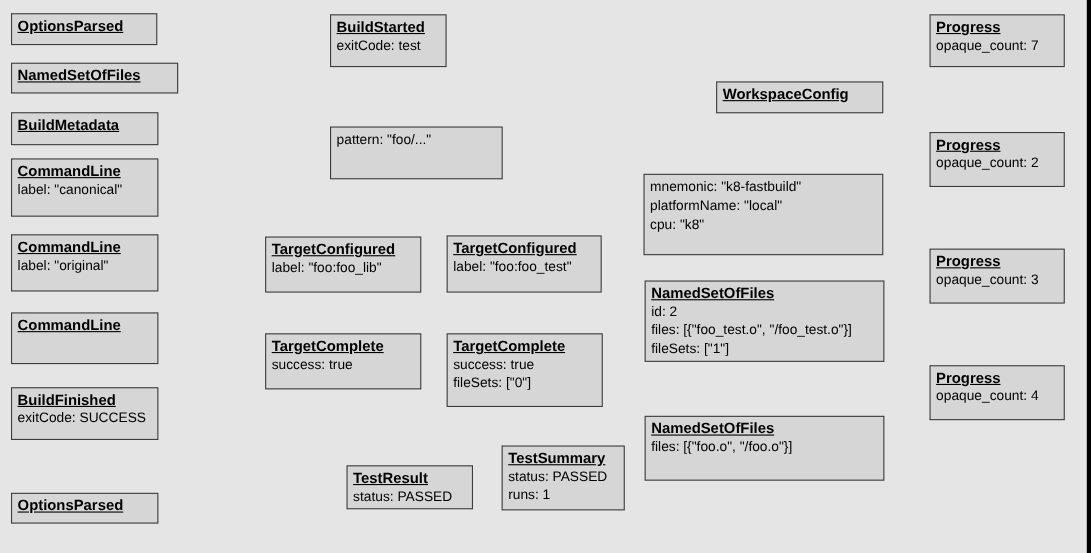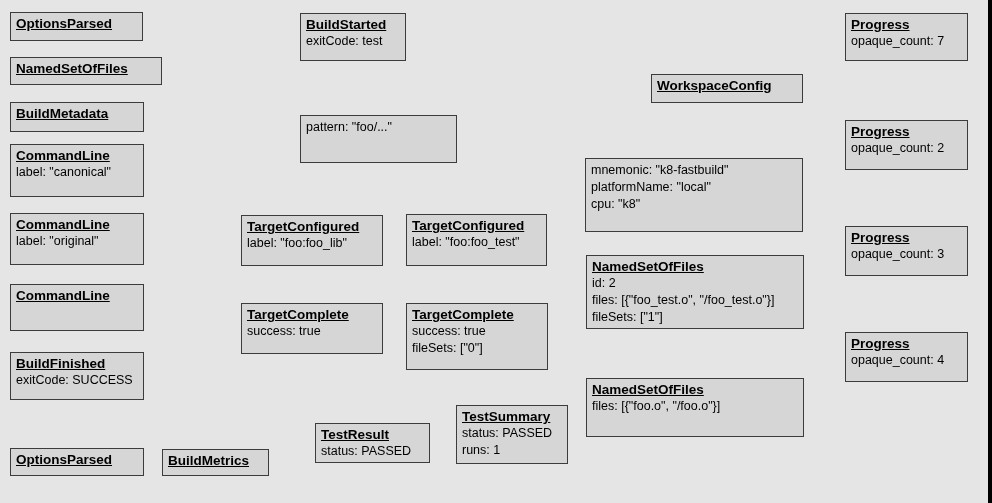--- a/index.html
+++ b/index.html
@@ -67,23 +67,20 @@
 
   <div class="node" style="left:10px;top:352px;width:134px;height:48px">
     <div class="t">BuildFinished</div>
     <div class="f">exitCode: SUCCESS</div>
   </div>
 
   <div class="node" style="left:10px;top:448px;width:134px;height:28px">
     <div class="t">OptionsParsed</div>
   </div>
 
-  <div class="node" style="left:162px;top:449px;width:107px;height:27px">
-    <div class="t">BuildMetrics</div>
-  </div>
 
   <div class="node" style="left:300px;top:13px;width:106px;height:48px">
     <div class="t">BuildStarted</div>
     <div class="f">exitCode: test</div>
   </div>
 
   <div class="node" style="left:300px;top:115px;width:157px;height:48px">
     <div class="f">pattern: "foo/..."</div>
   </div>
 

